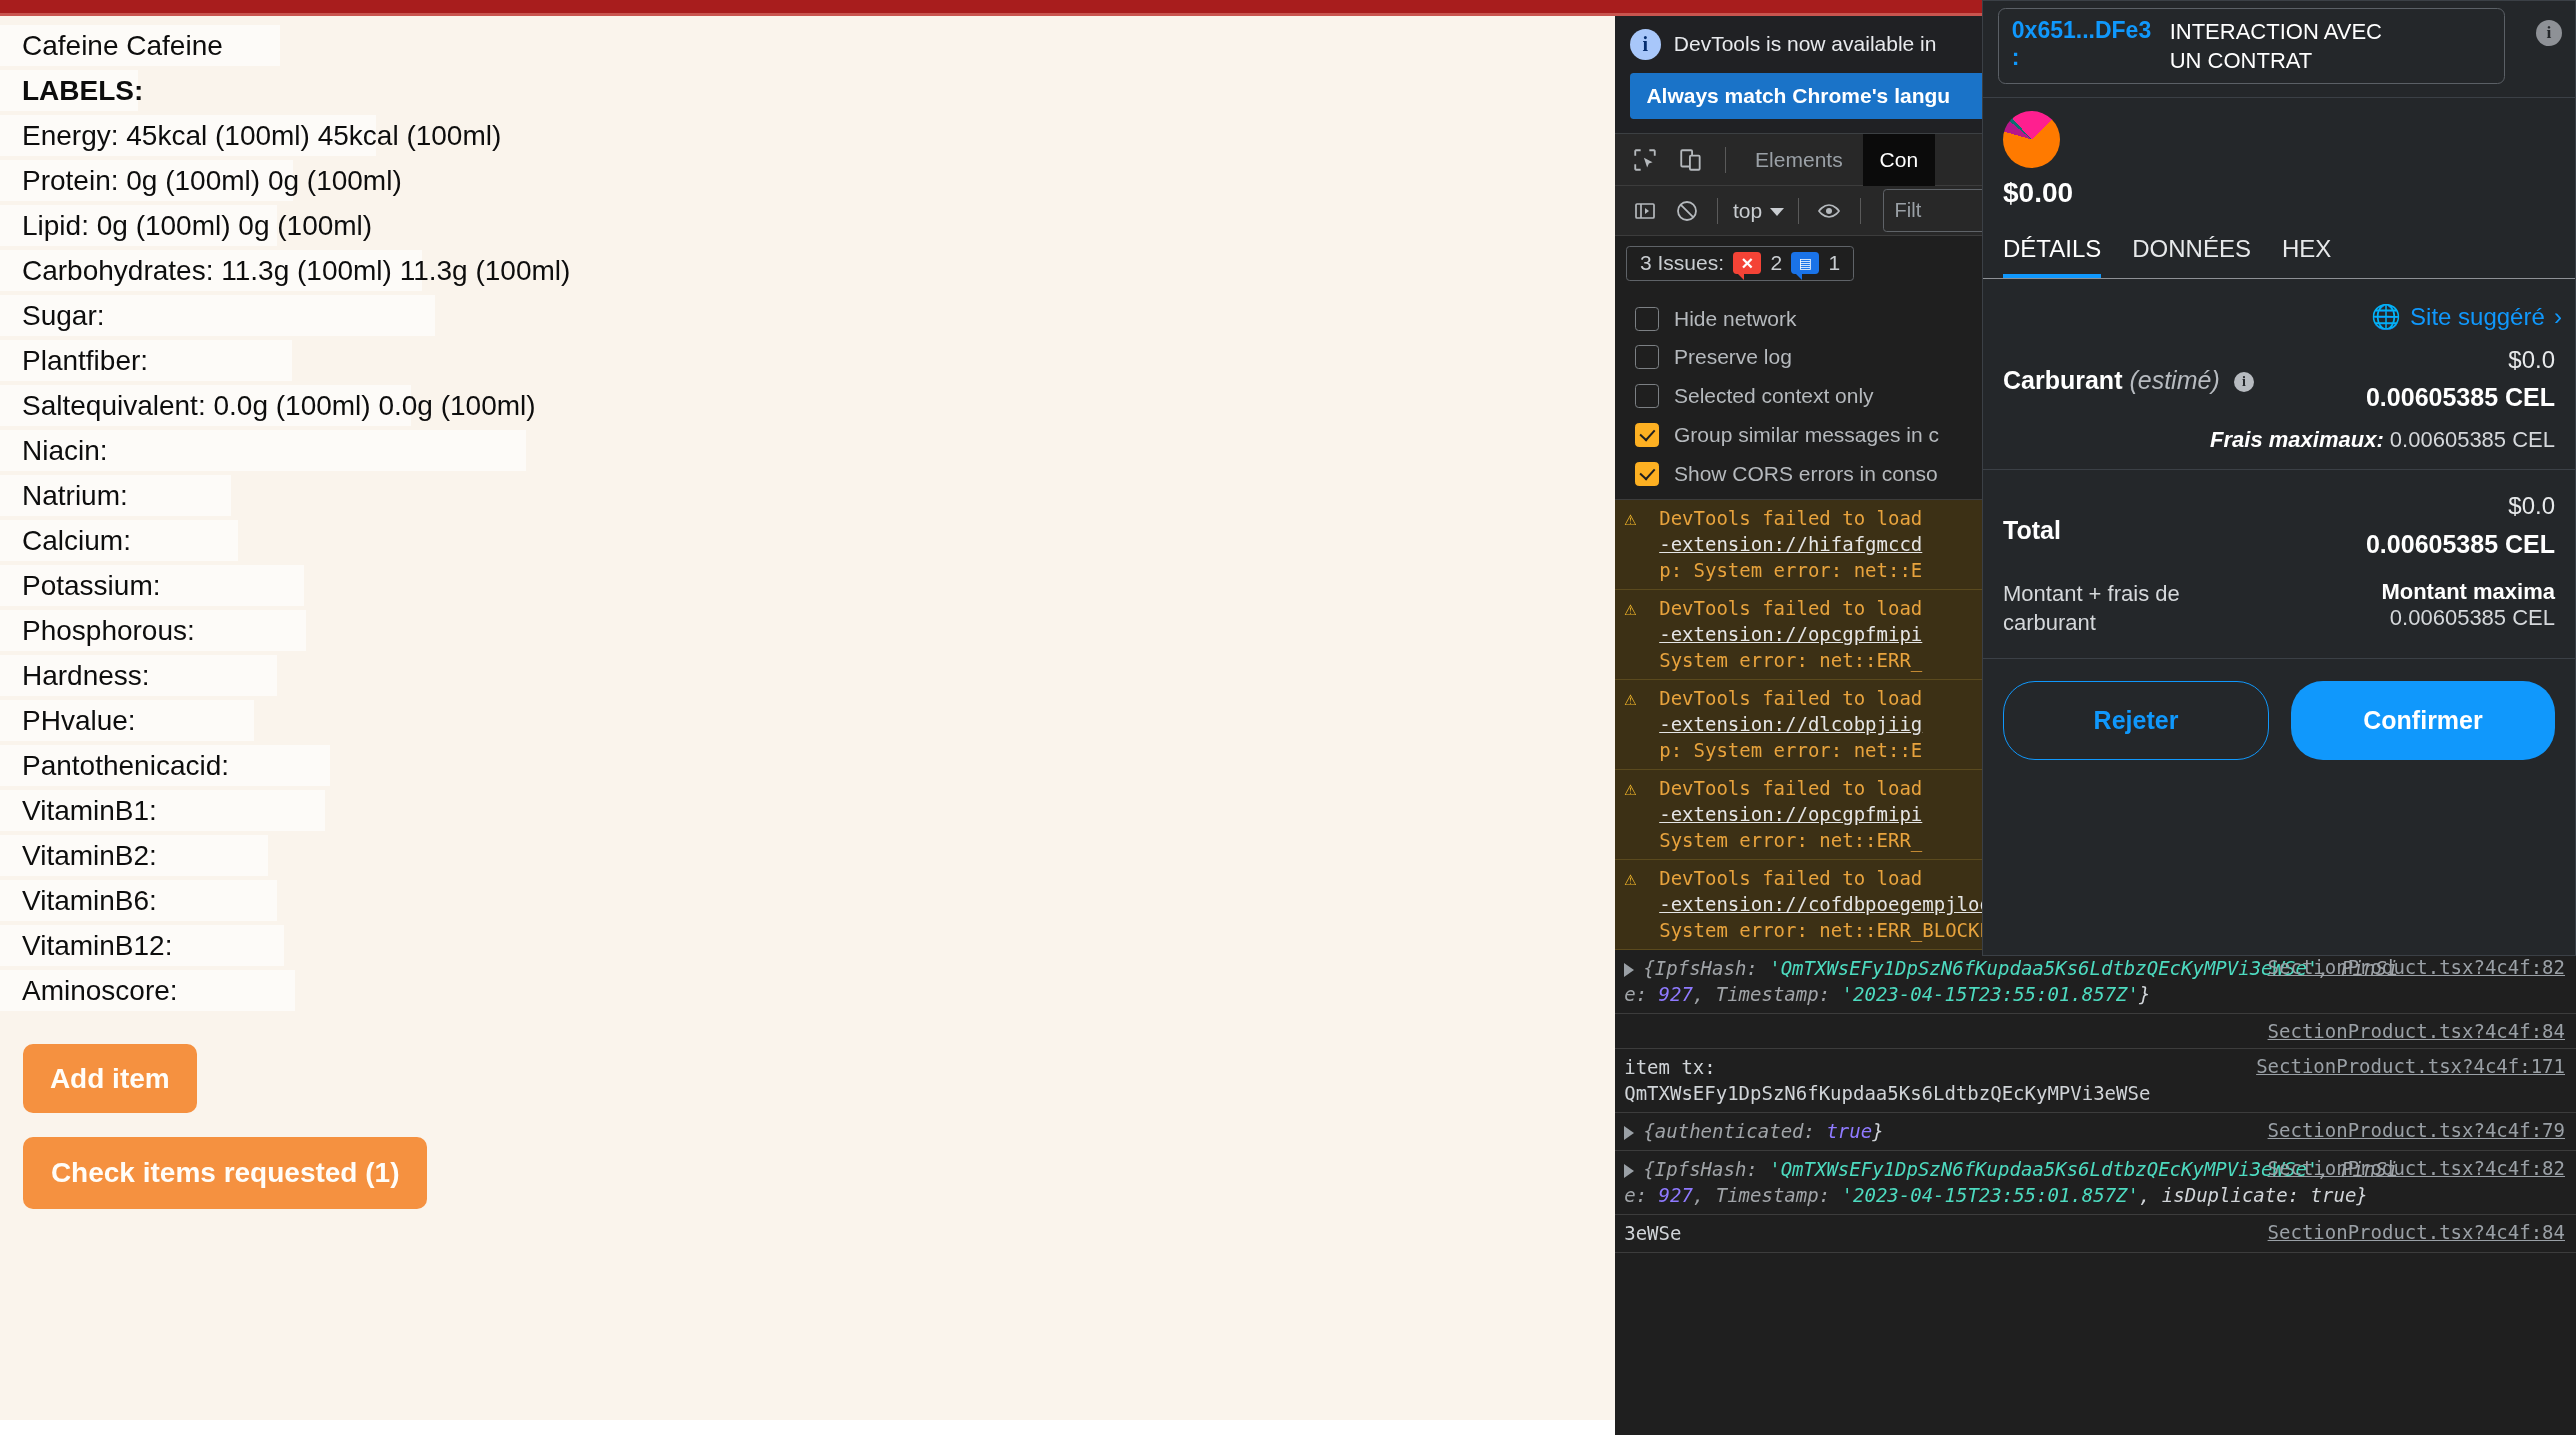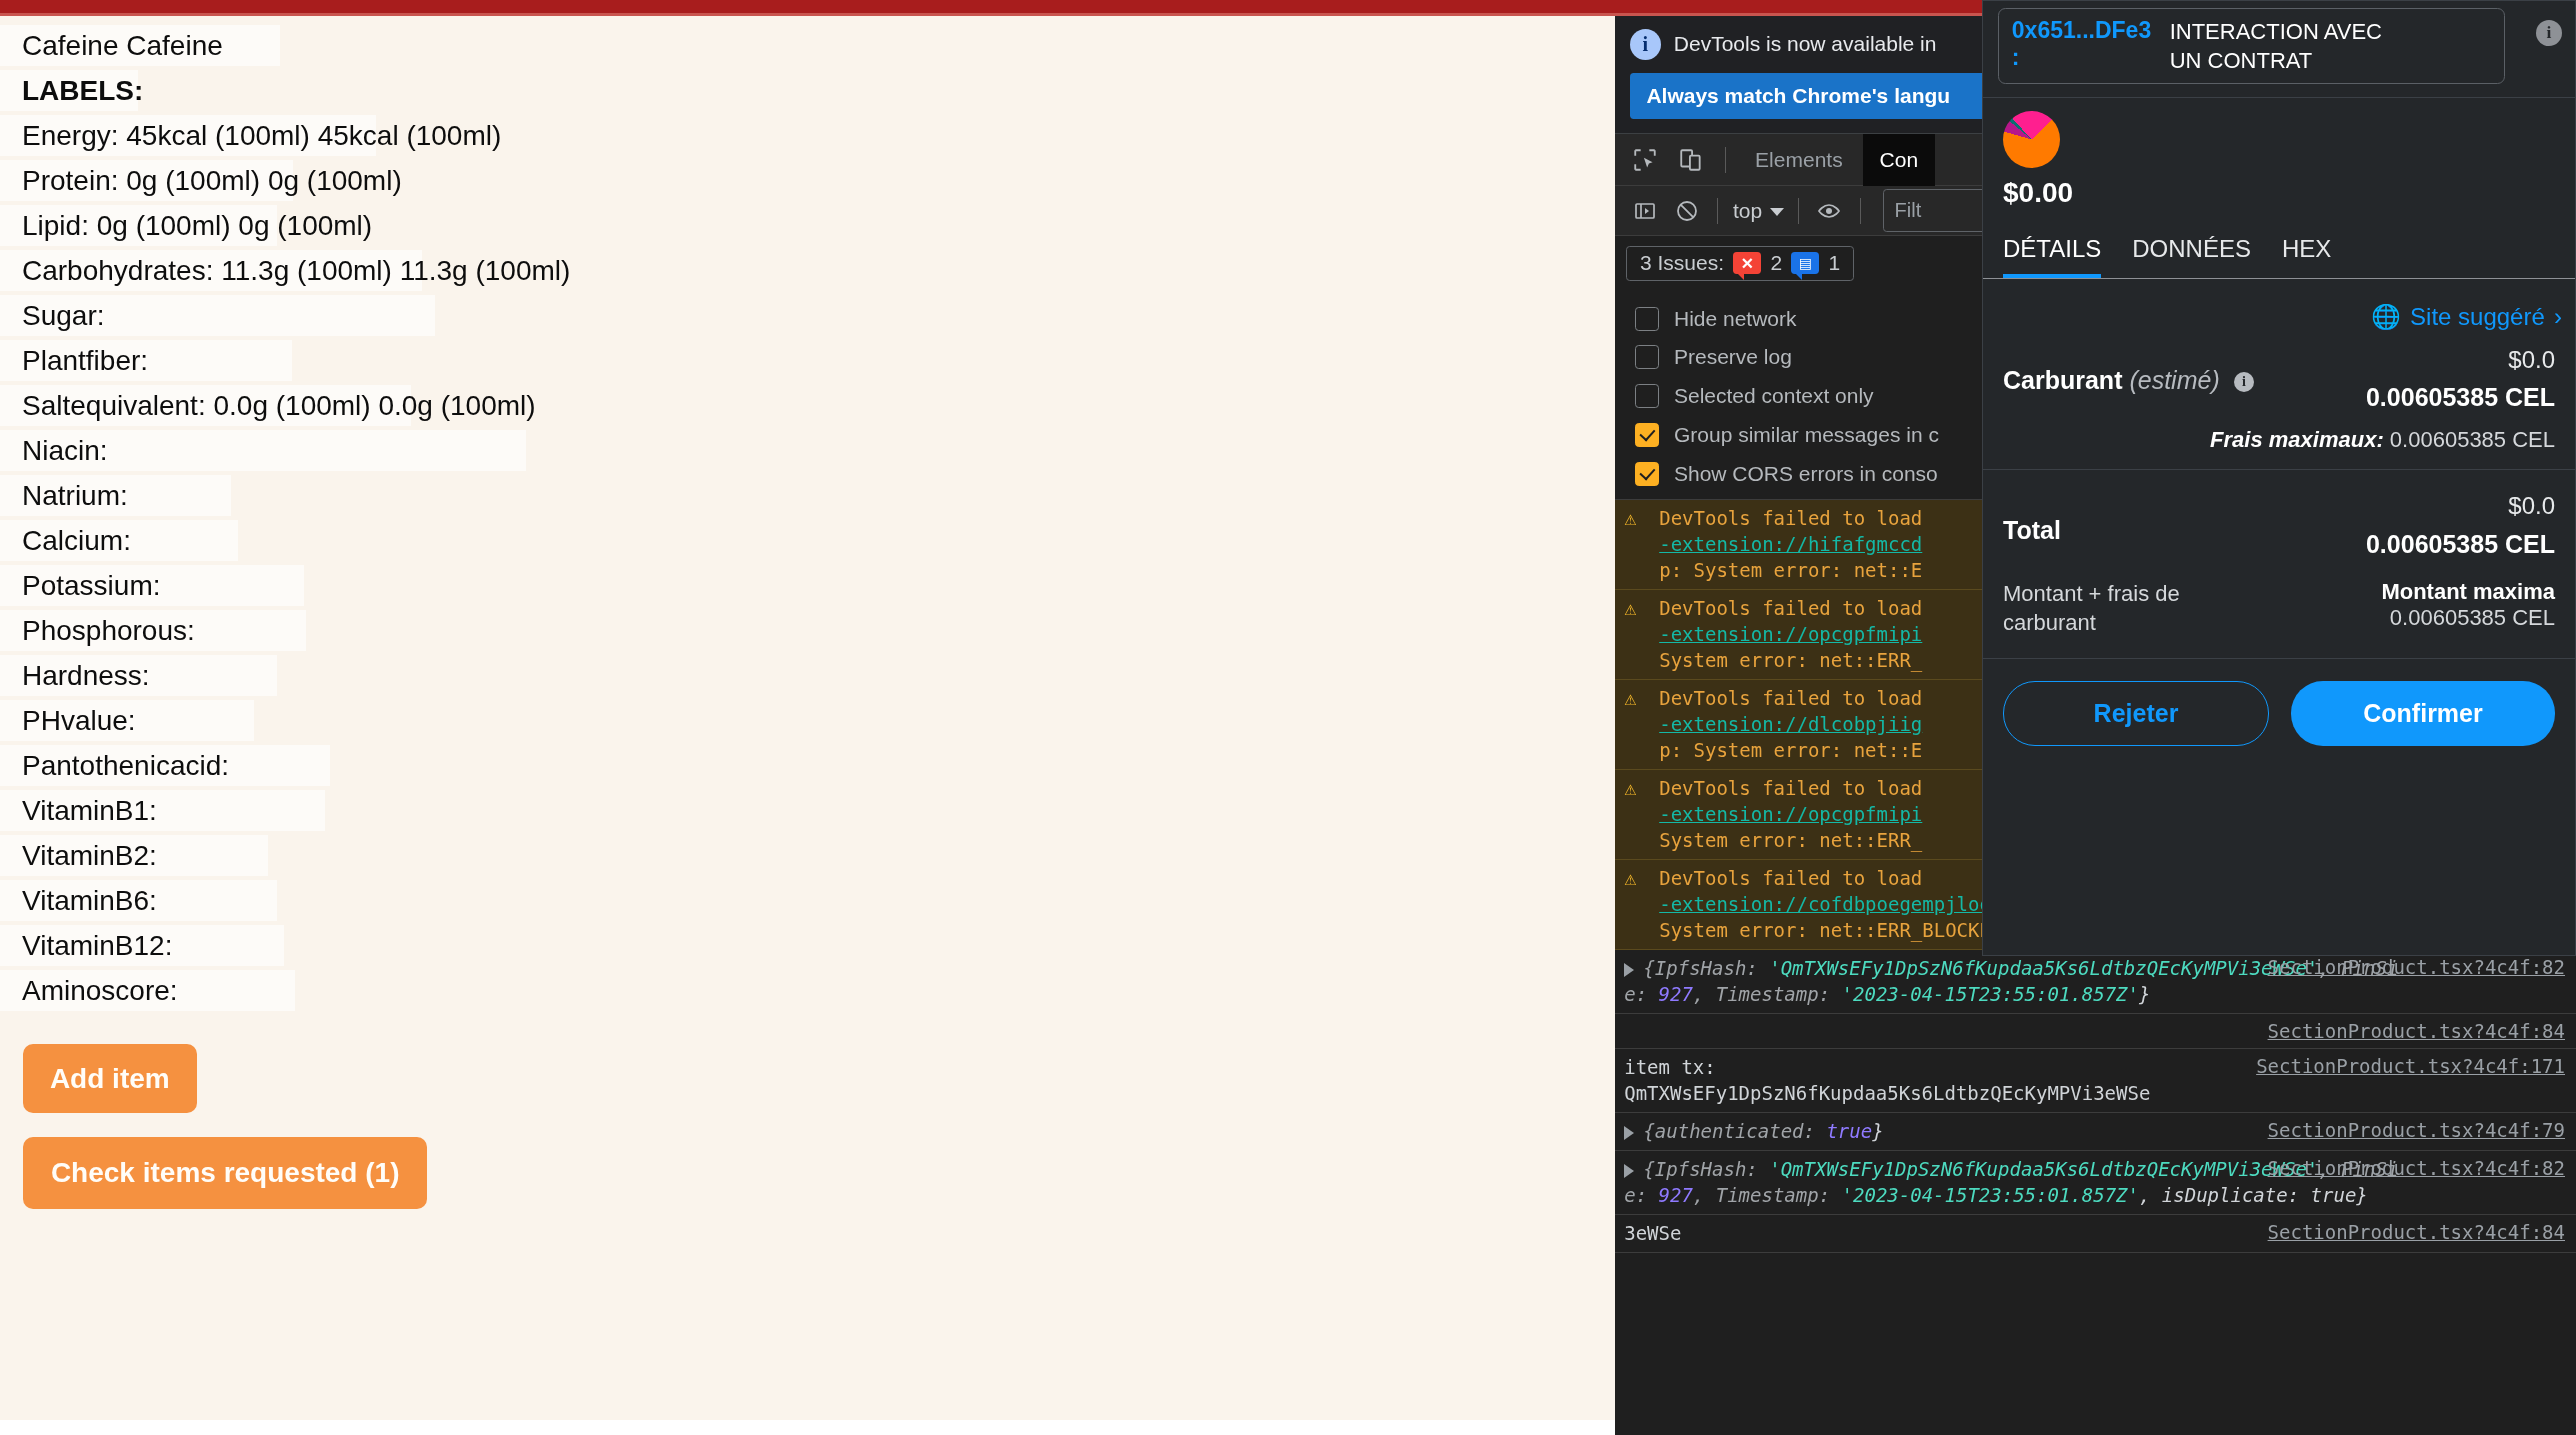--- a/index.html
+++ b/index.html
@@ -205,21 +205,21 @@
     padding: 5.5px 9.2px 5.5px 9.2px;
     display: flex; gap: 11px;
     font-family: "DejaVu Sans Mono", monospace;
     font-size: 19px;
     line-height: 26px;
     color: #e8a33d;
     position: relative;
   }
   .warn-ico { flex: none; width: 24px; color: #f0b429; font-size: 20px; line-height: 26px; }
   .warn-body { white-space: pre-wrap; word-break: break-all; }
-  .warn-link { color: #14b8a6; text-decoration: underline; margin-top: 16px; }
+  .warn-link { color: #e5e5e5; text-decoration: underline; margin-top: 16px; }
 
   .log-row {
     background: #1f1f1f;
     border-bottom: 0.9px solid #3c3c3c;
     padding: 5.5px 9.2px 5.5px 9.2px;
     font-family: "DejaVu Sans Mono", monospace;
     font-size: 19px;
     line-height: 26px;
     color: #d0d4d8;
     position: relative;
@@ -334,21 +334,21 @@
 
   .mm-total { padding: 22px 20px 20px 20px; border-bottom: 0.9px solid #3b4046; }
   .tot-label { font-size: 25px; font-weight: bold; padding-top: 24px; }
   .tot-sub { margin-top: 20px; font-size: 22px; color: #d5d8db; max-width: 212px; line-height: 29.5px; }
   .tot-right { text-align: right; }
   .tot-max { margin-top: 20px; text-align: right; font-size: 22px; color: #d5d8db; }
   .tot-max b { color: #fff; display: block; }
 
   .mm-actions { display: flex; gap: 22px; padding: 22px 20px; }
   .mm-btn {
-    flex: 1; height: 65px; border-radius: 32px;
+    flex: 1; height: 79px; border-radius: 32px;
     font-size: 25px; font-weight: bold;
     font-family: "Liberation Sans", sans-serif;
     cursor: pointer;
   }
   .mm-reject { background: transparent; color: #1098fc; border: 1.8px solid #1098fc; }
   .mm-confirm { background: #1098fc; color: #fff; border: none; }
 
   svg { display: block; }
 </style>
 </head>

